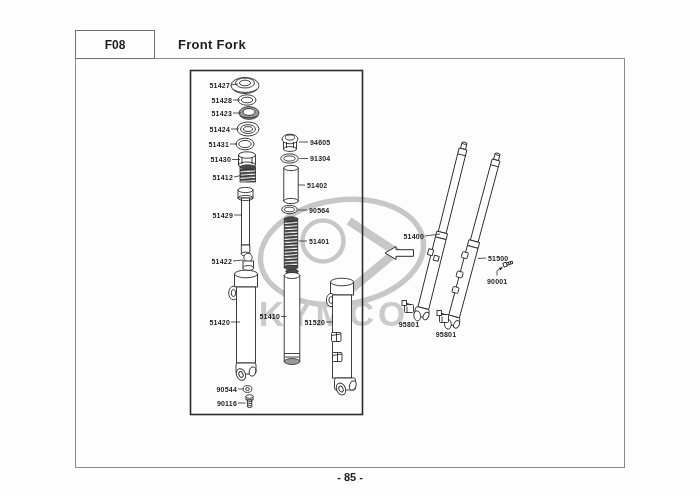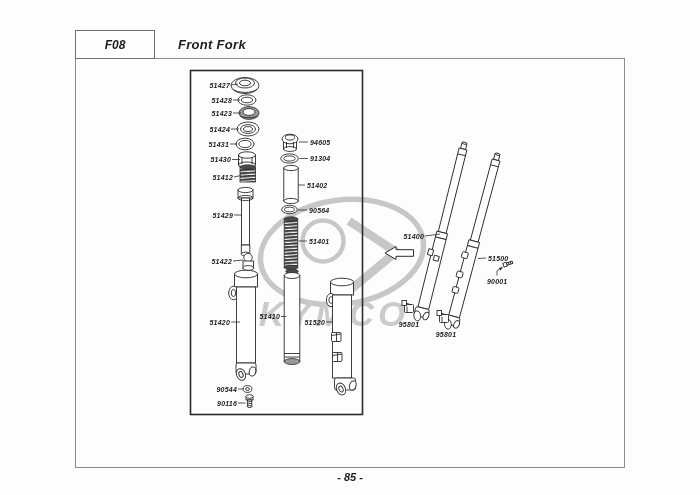--- a/index.html
+++ b/index.html
@@ -1,17 +1,17 @@
 <!DOCTYPE html>
 <html><head>
 <meta charset="utf-8">
 <style>
   html,body{margin:0;padding:0;background:#fdfdfd;}
   .page{position:relative;width:700px;height:495px;background:#fdfdfd;overflow:hidden;
-        font-family:"Liberation Sans","DejaVu Sans",sans-serif;font-style:italic;}
+        font-family:"Liberation Sans","DejaVu Sans",sans-serif;}
   svg{display:block;}
   .lbl{font-family:"Liberation Sans","DejaVu Sans",sans-serif;font-size:7px;font-weight:bold;fill:#1c1c1c;letter-spacing:.2px;}
   .hdr-code{font-family:"Liberation Sans","DejaVu Sans",sans-serif;font-size:12px;font-weight:bold;fill:#1c1c1c;}
   .hdr-title{font-family:"Liberation Sans","DejaVu Sans",sans-serif;font-size:13px;font-weight:bold;fill:#1c1c1c;letter-spacing:.3px;}
   .footer-txt{font-family:"Liberation Sans","DejaVu Sans",sans-serif;font-size:11px;font-weight:bold;fill:#1c1c1c;}
   .ln{fill:none;stroke:#2b2b2b;stroke-width:.9;}
   .fw{fill:#ffffff;stroke:#2b2b2b;stroke-width:.9;}
   .fg{fill:#999999;stroke:#2b2b2b;stroke-width:.8;}
   .fd{fill:#4a4a4a;stroke:#2b2b2b;stroke-width:.7;}
   .ld{fill:none;stroke:#2b2b2b;stroke-width:.8;}

